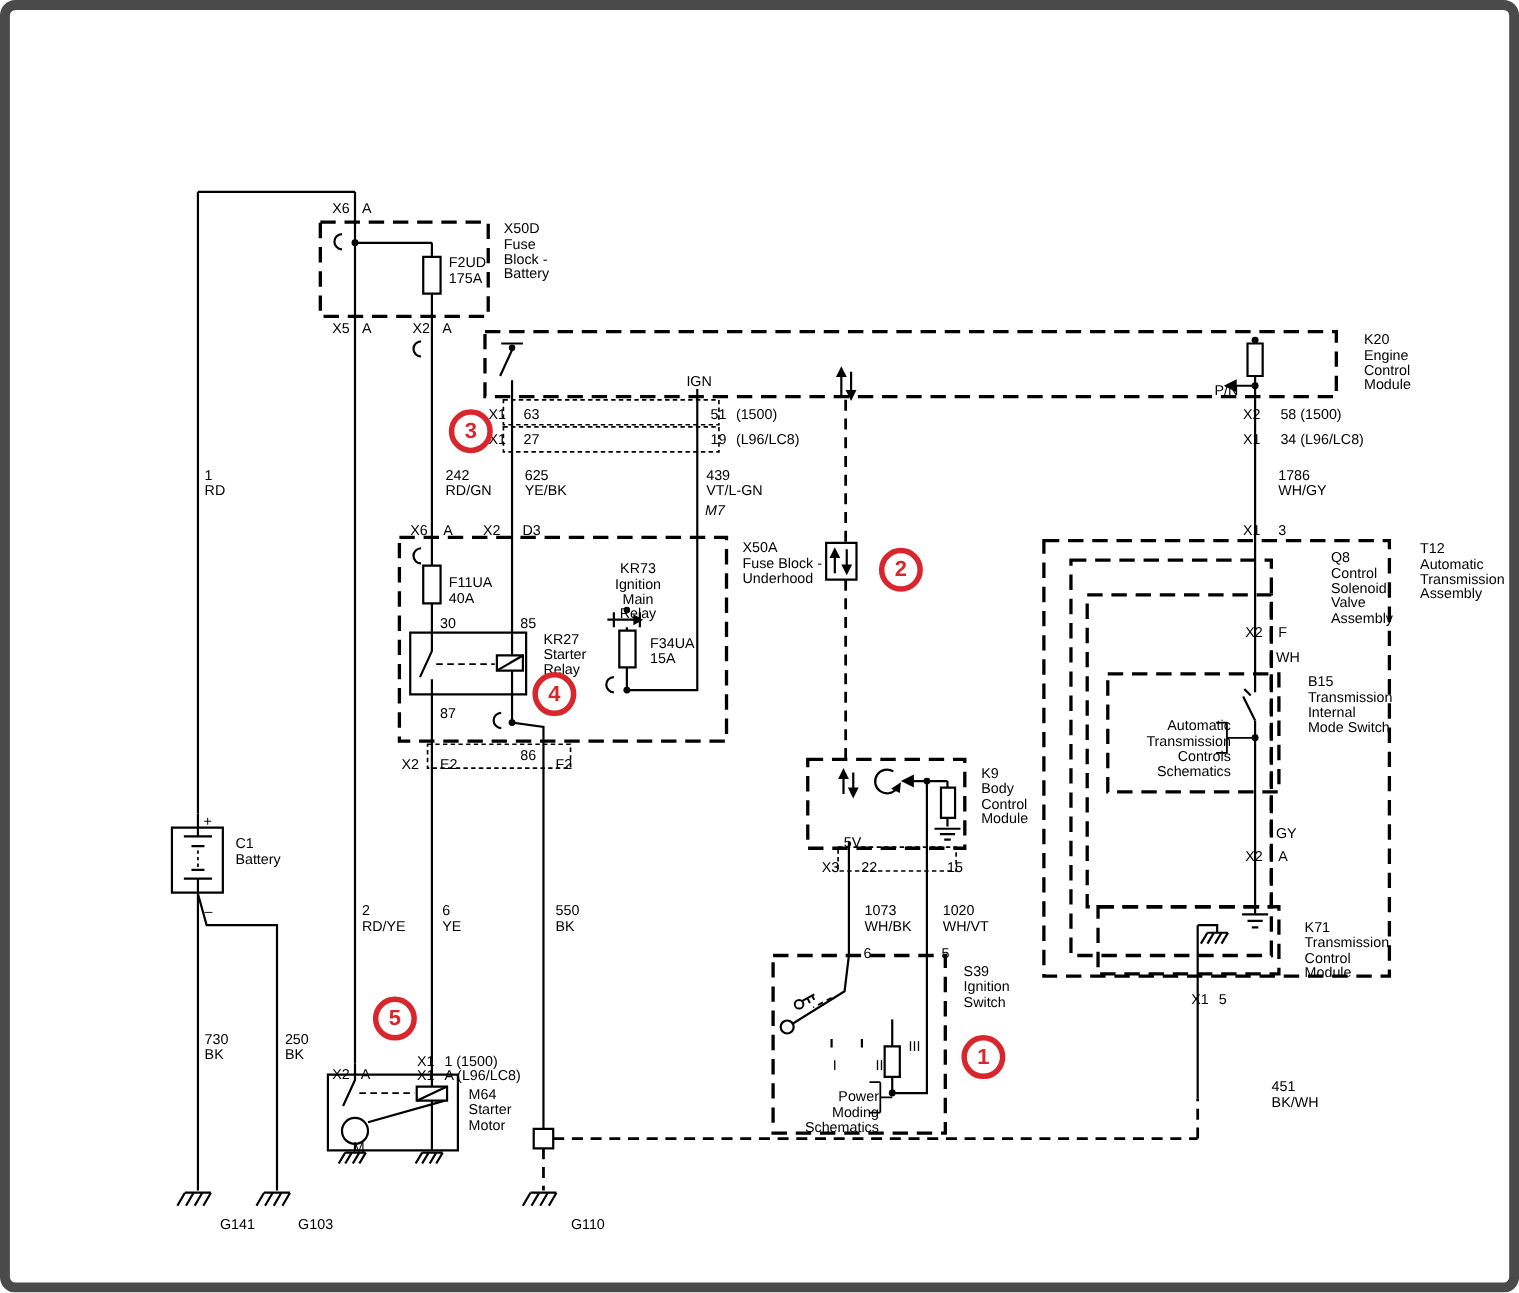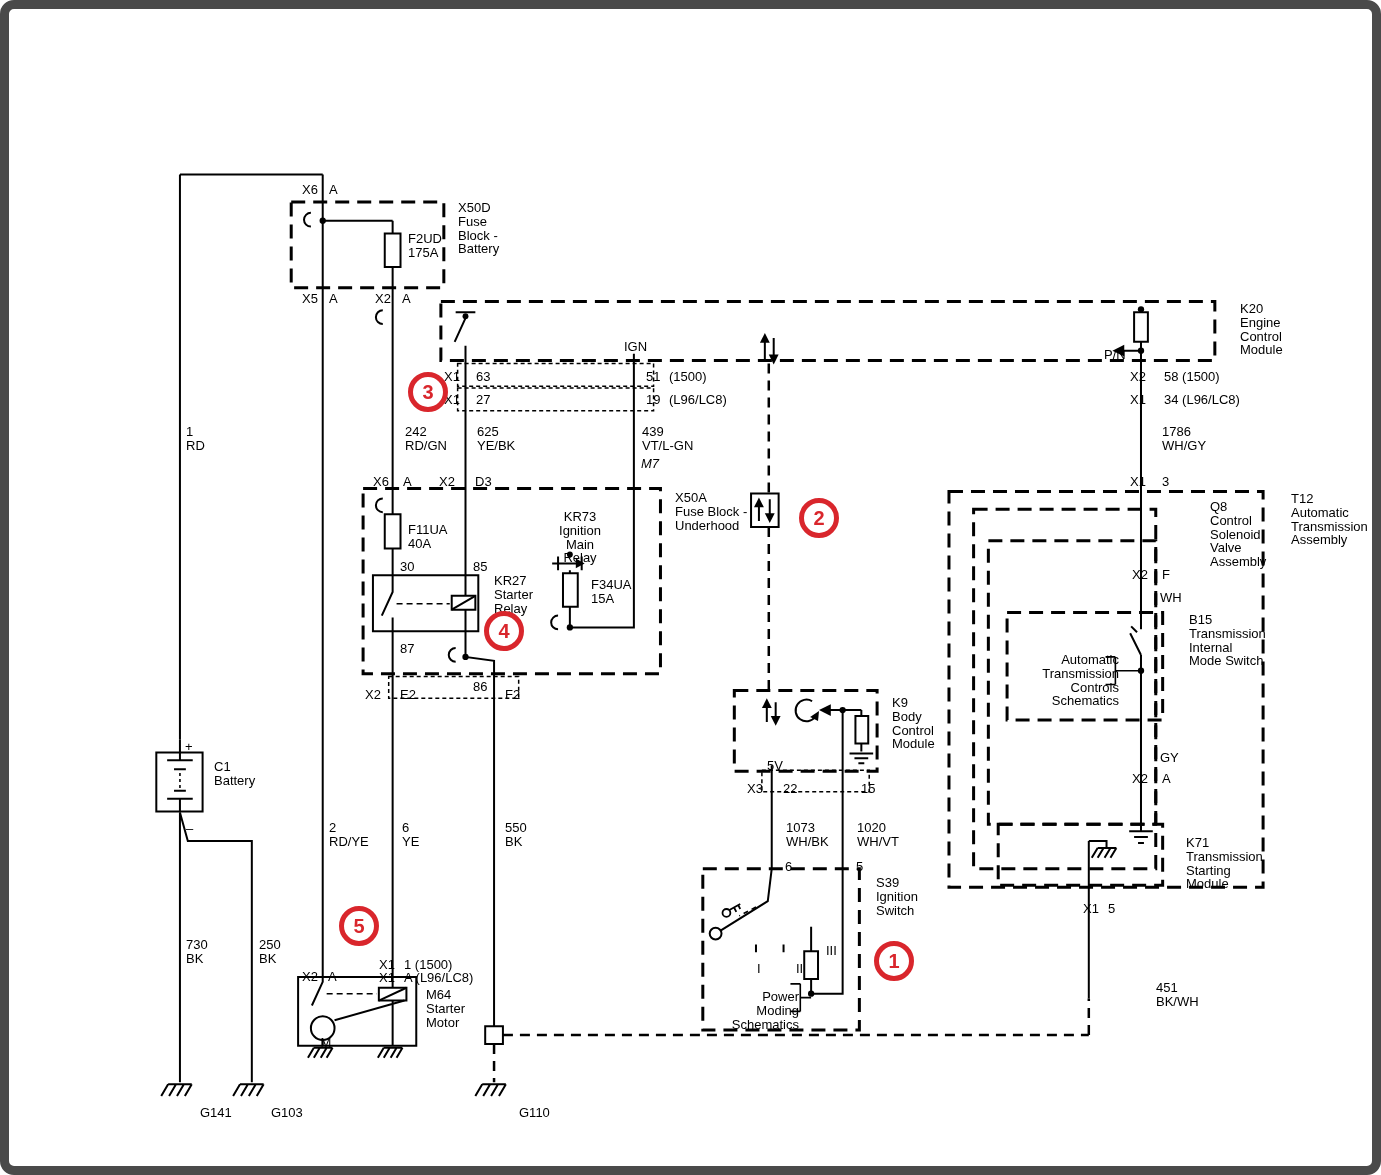--- a/index.html
+++ b/index.html
@@ -324,21 +324,21 @@
 Mode Switch</div>
       <div class="lbl right" style="left: 1008px; top: 644px; width: 102px;">Automatic
 Transmission
 Controls
 Schematics</div>
       <div class="lbl" style="left: 1151px; top: 742px;">GY</div>
       <div class="lbl" style="left: 1123px; top: 763px;">X2</div>
       <div class="lbl" style="left: 1153px; top: 763px;">A</div>
       <div class="lbl" style="left: 1177px; top: 827px;">K71
 Transmission
-Starting
+Control
 Module</div>
       <div class="lbl" style="left: 1074px; top: 893px;">X1</div>
       <div class="lbl" style="left: 1099px; top: 893px;">5</div>
       <div class="lbl" style="left: 1147px; top: 950px; margin-top: 22px;">451
 BK/WH</div>
     </div>
 
   <div id="callouts-layer">
       <div class="callout" style="left: 885px; top: 952px;">1</div>
       <div class="callout" style="left: 810px; top: 509px;">2</div>

